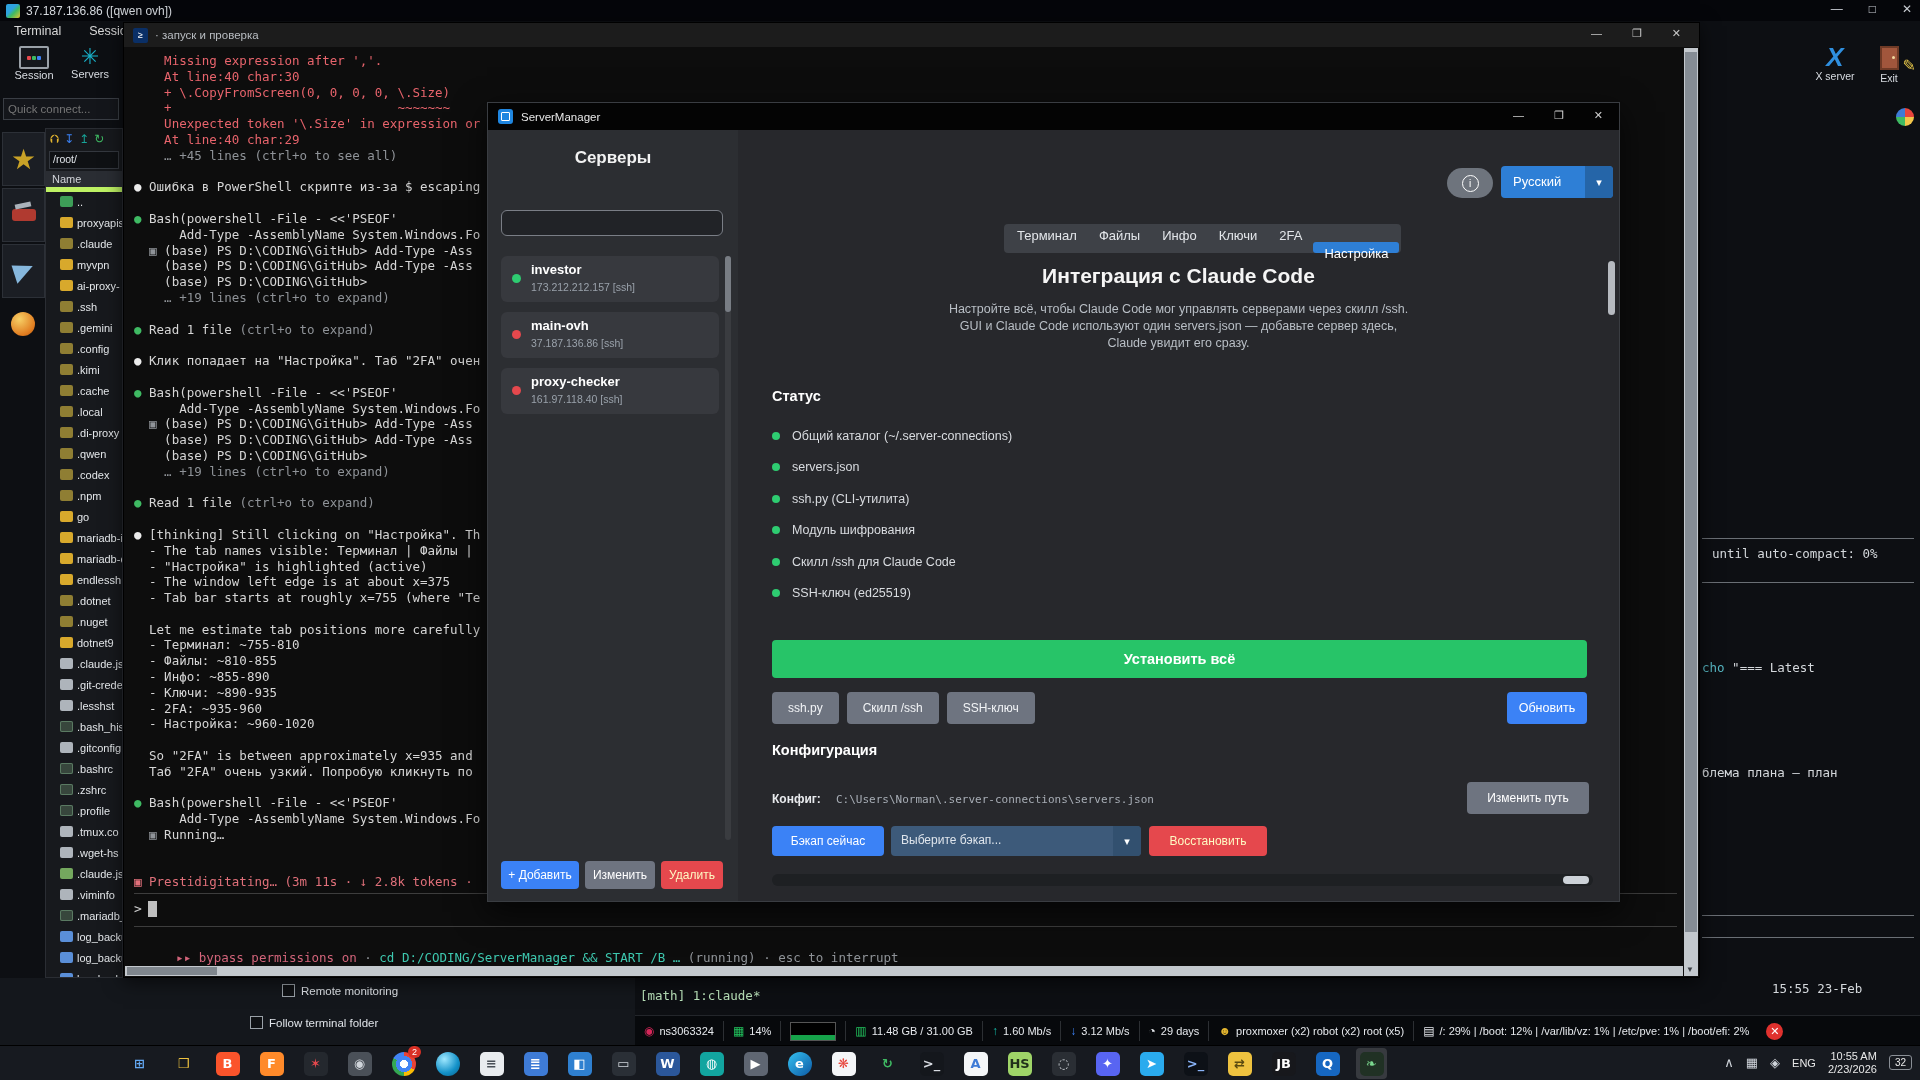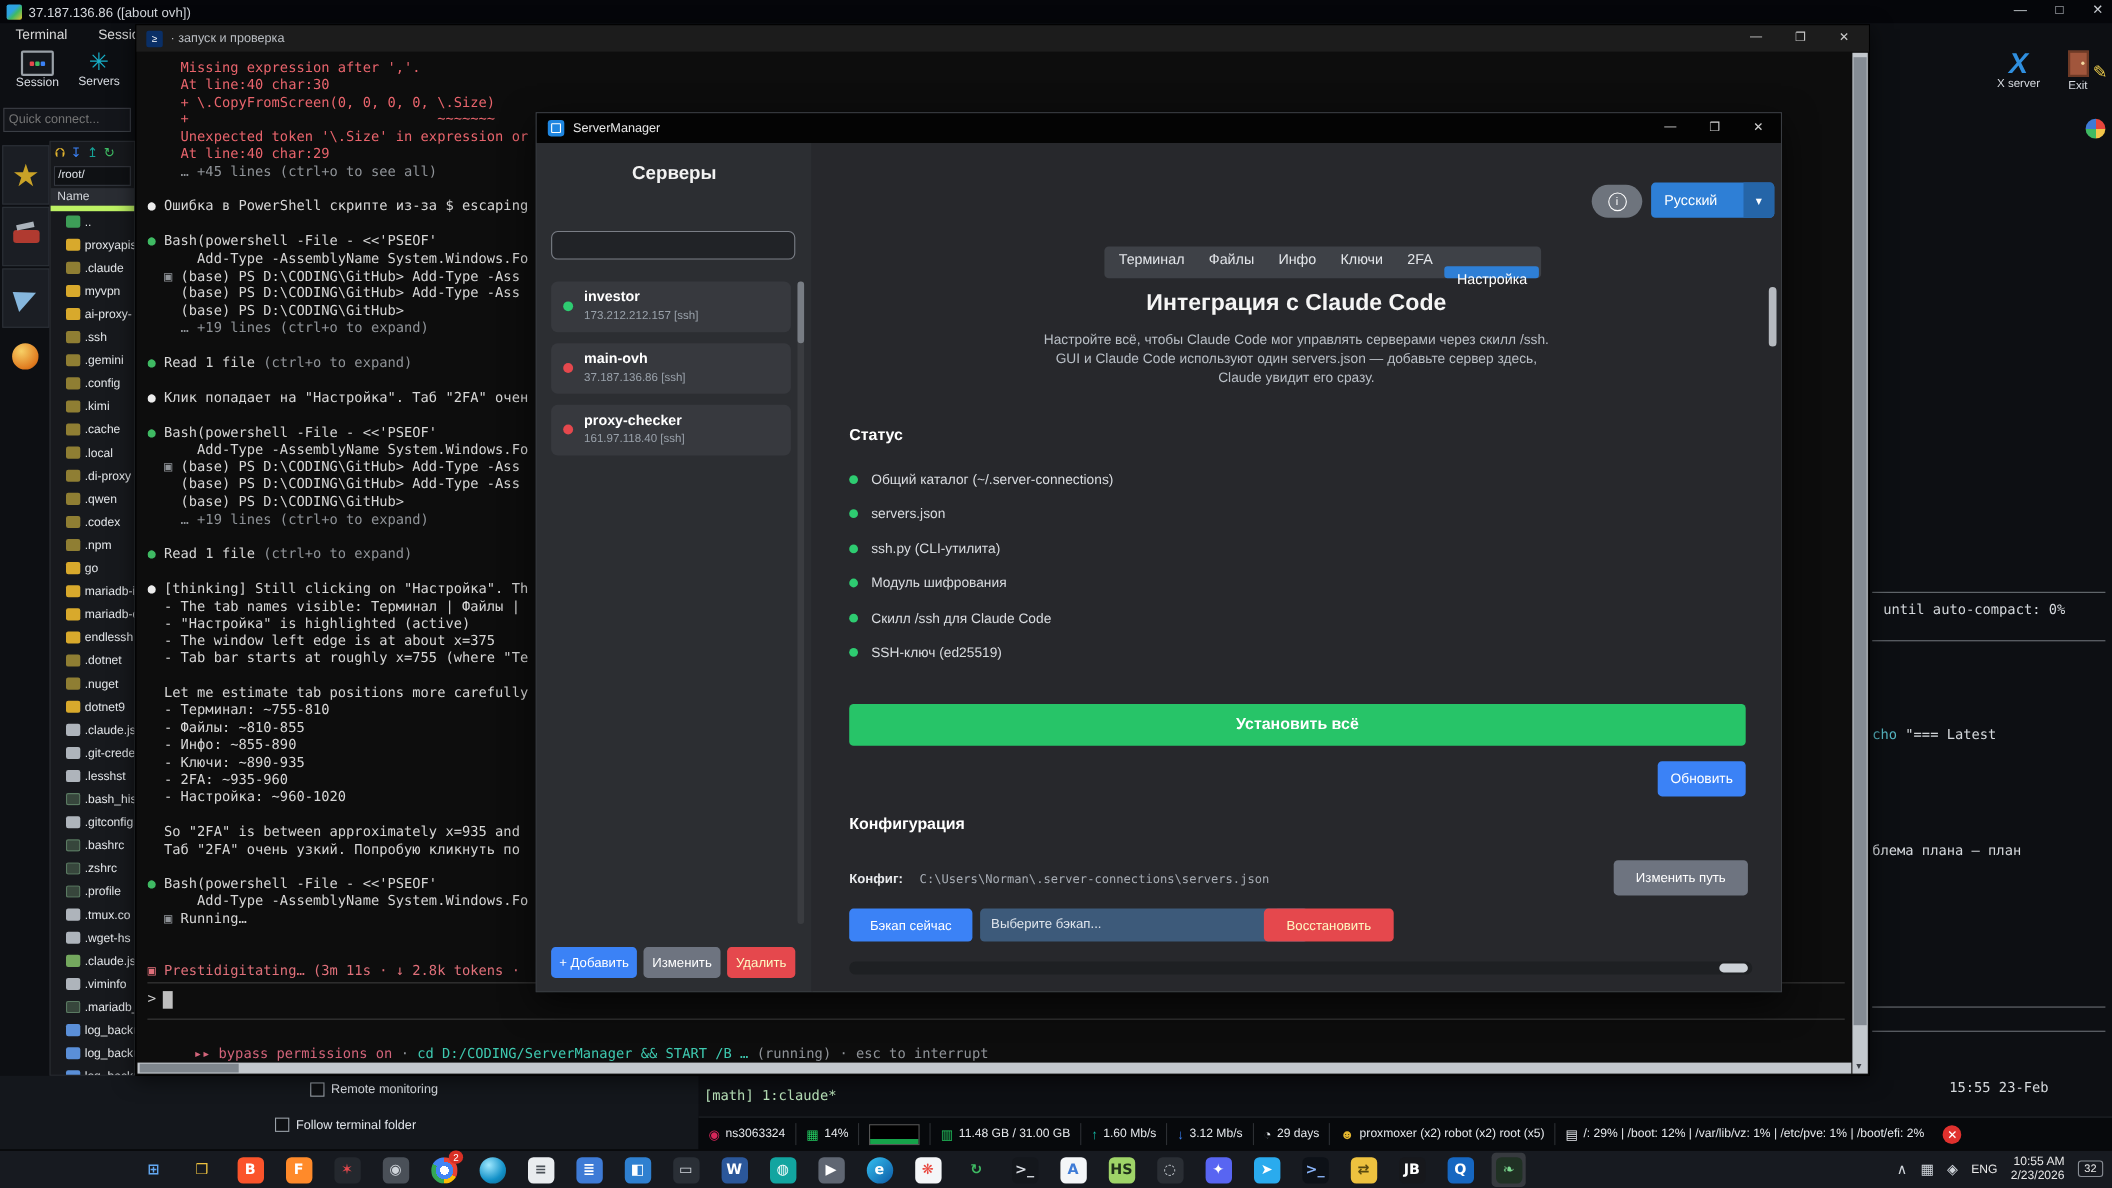--- a/index.html
+++ b/index.html
@@ -137,21 +137,21 @@
   .bigreen{position:absolute;left:34px;right:32px;top:510px;height:38px;background:#27c468;border-radius:4px;
            color:#fff;font-size:14.5px;font-weight:bold;display:flex;align-items:center;justify-content:center;}
   .chip{height:32px;background:#6e7480;border-radius:4px;color:#f2f4f6;font-size:12px;
         display:inline-flex;align-items:center;justify-content:center;padding:0 16px;margin-right:8px;}
   #chips{position:absolute;left:34px;top:562px;}
   .bluebtn{background:#3b82f6;color:#fff;border-radius:4px;display:flex;align-items:center;justify-content:center;}
   .graybtn{background:#6e7480;color:#fff;border-radius:4px;display:flex;align-items:center;justify-content:center;}
   .redbtn{background:#e5484d;color:#fef9c3;border-radius:4px;display:flex;align-items:center;justify-content:center;}
   .cfglabel{font-weight:bold;font-size:12px;color:#e8eaed;}
   .cfgpath{font-size:11px;color:#a7adb5;}
-  .bsel{position:absolute;left:153px;top:696px;width:250px;height:30px;background:#3d5a7a;border-radius:4px;padding-left:48px;}
+  .bsel{position:absolute;left:153px;top:696px;width:250px;height:30px;background:#3d5a7a;border-radius:4px;}
   .bseltxt{position:absolute;left:10px;top:7px;font-size:12px;color:#dfe5ec;}
   .bselchev{position:absolute;right:0;top:0;width:28px;height:30px;background:#32506f;border-radius:0 4px 4px 0;
             color:#fff;display:flex;align-items:center;justify-content:center;font-size:11px;}
   .smhscroll{position:absolute;left:34px;right:26px;top:744px;height:12px;background:#1e2023;border-radius:6px;}
   .smhthumb{position:absolute;right:4px;top:2px;width:26px;height:8px;background:#cdd2d8;border-radius:4px;}
   .smvthumb{position:absolute;right:4px;top:131px;width:7px;height:54px;background:#b6bac0;border-radius:4px;}
   
   #taskbar{position:absolute;left:0;top:1045px;width:100%;height:35px;background:#171a20;border-top:1px solid #000;
            display:flex;align-items:center;}
   #tbicons{display:flex;gap:13px;margin-left:124px;}
@@ -171,21 +171,21 @@
   .trayic{font-size:13px;color:#cfd4da;}
   .clock{text-align:right;font-size:11px;line-height:13px;}
   .notif{border:1px solid #8a8f96;border-radius:3px;font-size:10px;padding:1px 5px;}
 </style>
 </head>
 <body>
 
 <div id="chrome">
   <div class="titlebar">
     <span class="appico"></span>
-    <span>37.187.136.86 ([about ovh])</span>
+    <span>37.187.136.86 ([qwen ovh])</span>
     <div class="winctl">
       <span>—</span>
       <span>□</span>
       <span>✕</span>
     </div>
   </div>
   <div class="menubar">
     <span>Terminal</span>
     <span>Sessions</span>
   </div>
@@ -624,20 +624,23 @@
           <span class="sdot"></span>
           <span>Скилл /ssh для Claude Code</span>
         </div>
         <div class="sitem">
           <span class="sdot"></span>
           <span>SSH-ключ (ed25519)</span>
         </div>
       </div>
 
     <div class="bigreen">Установить всё</div>
+    <div id="chips">
+      
+    <span class="chip">ssh.py</span><span class="chip">Скилл /ssh</span><span class="chip">SSH-ключ</span></div>
     <div class="bluebtn abs" style="right:32px;top:562px;width:80px;height:32px;font-size:12.5px;">Обновить</div>
 
     <div class="sech" style="top:612px;">Конфигурация</div>
     <span class="cfglabel abs" style="left:34px;top:662px;">Конфиг:</span>
     <span class="cfgpath mono abs" style="left:98px;top:663px;">C:\Users\Norman\.server-connections\servers.json</span>
     <div class="graybtn abs" style="right:30px;top:652px;width:122px;height:32px;font-size:12px;">Изменить путь</div>
 
     <div class="bluebtn abs" style="left:34px;top:696px;width:112px;height:30px;font-size:12px;">Бэкап сейчас</div>
     <div class="bsel">
       <span class="bseltxt">Выберите бэкап...</span>

